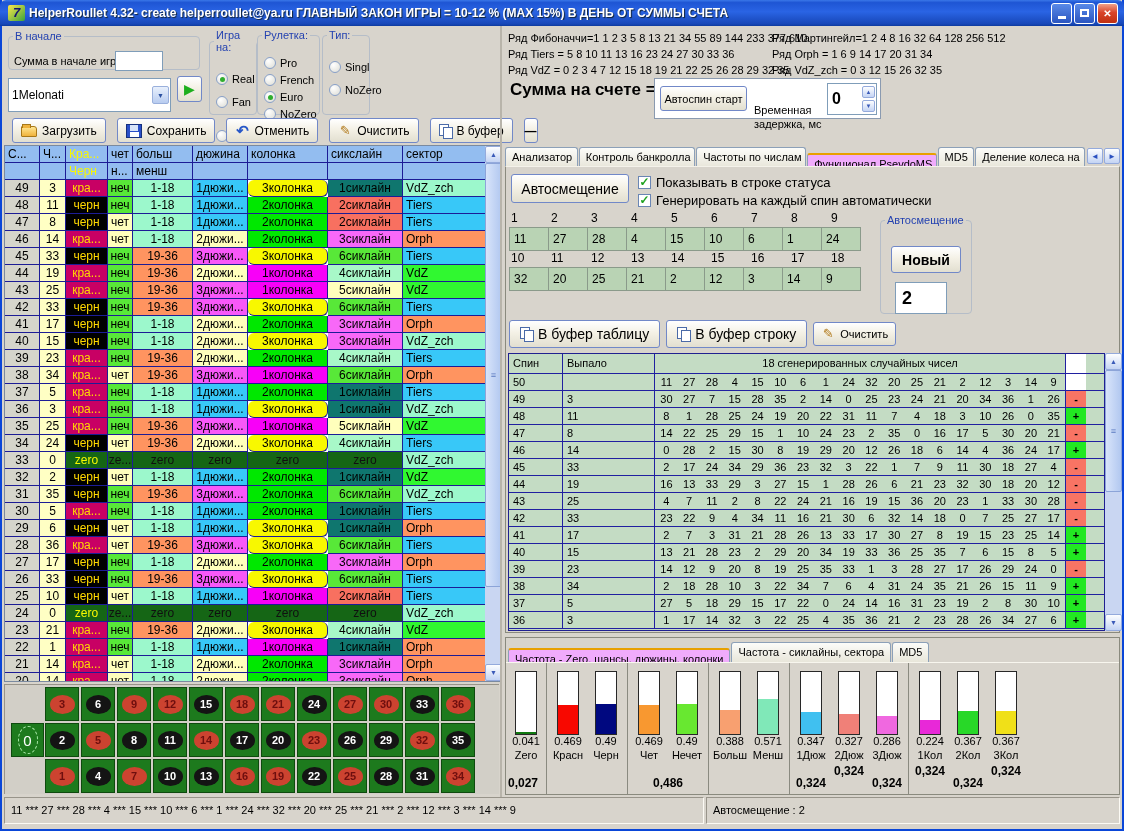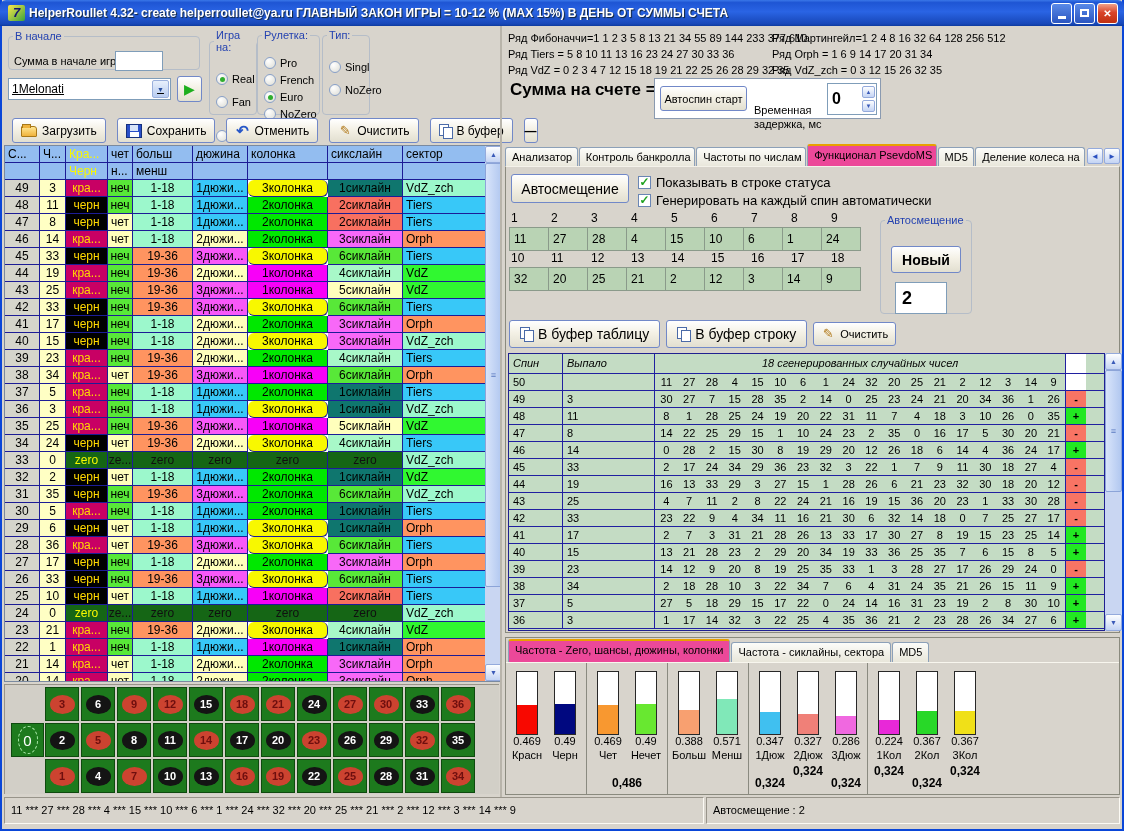--- a/index.html
+++ b/index.html
@@ -28,21 +28,21 @@
   .radio{display:inline-block;width:12px;height:12px;border-radius:50%;border:1px solid #88a0c8;background:radial-gradient(circle at 35% 30%,#fff,#dcdcd4);position:relative;}
   .radio.sel::after{content:"";position:absolute;left:3px;top:3px;width:5px;height:5px;border-radius:50%;background:#2fae2f;}
   .radiorow{display:flex;align-items:center;gap:4px;position:absolute;left:6px;font-size:11px;white-space:nowrap;}
   .rlbl{font-size:11px;color:#000;}
   .cbrow{position:absolute;display:flex;align-items:center;gap:5px;font-size:13px;white-space:nowrap;}
   .cb{width:13px;height:13px;border:1px solid #6a86b4;background:#fff;color:#1ea11e;font-size:12px;font-weight:bold;line-height:11px;text-align:center;}
   
   .start-grp{left:6px;top:30px;width:192px;height:40px;}
   .start-lbl{position:absolute;left:5px;top:13px;font-size:11px;}
   .start-input{position:absolute;left:106px;top:9px;width:48px;height:20px;}
-  .combo{position:absolute;left:6px;top:78px;width:163px;height:22px;border:1px solid #7f9db9;background:#fff;display:flex;align-items:center;text-decoration:underline;}
+  .combo{position:absolute;left:6px;top:78px;width:163px;height:34px;border:1px solid #7f9db9;background:#fff;display:flex;align-items:center;}
   .combo-text{flex:1;font-size:12px;padding-left:3px;}
   .combo-arrow{width:17px;height:18px;margin-right:1px;border:1px solid #9ab0dc;border-radius:2px;
     background:linear-gradient(180deg,#e8f0fc,#b8ccf0);color:#2a50a0;font-size:7px;display:flex;align-items:center;justify-content:center;}
   .playbtn{position:absolute;left:175px;top:76px;width:25px;height:26px;}
   .play-ic{color:#1daf1d;font-size:14px;}
   .rg0{left:207px;top:29px;width:48px;height:86px;}
   .rg1{left:255px;top:29px;width:63px;height:86px;}
   .rg2{left:320px;top:29px;width:48px;height:86px;}
   .rg0 .radiorow:nth-of-type(1),.rg2 .radiorow:nth-of-type(1){top:20px;}
   .rg0 .radiorow:nth-of-type(2),.rg2 .radiorow:nth-of-type(2){top:43px;}
@@ -115,21 +115,21 @@
   .delay-lbl{position:absolute;left:99px;top:24px;width:70px;font-size:11px;line-height:14px;}
   .spinner{position:absolute;left:172px;top:4px;width:50px;height:32px;border:1px solid #7f9db9;background:#fff;display:flex;}
   .spin-val{flex:1;border:none;font-size:16px;font-weight:bold;width:30px;padding-left:4px;}
   .spin-btns{width:15px;display:flex;flex-direction:column;gap:2px;padding:2px 1px;}
   .spin-btns .sb2{flex:1;border:1px solid #94aadc;border-radius:2px;background:linear-gradient(180deg,#fdfeff,#c4d4f4);
     color:#3a5ab8;font-size:6px;display:flex;align-items:center;justify-content:center;}
   
   .tabstrip{position:absolute;left:503px;top:144px;width:615px;height:23px;display:flex;align-items:flex-end;}
   .tab{height:20px;border:1px solid #8ca0b8;border-bottom:none;border-radius:3px 3px 0 0;margin-right:1px;
     background:linear-gradient(180deg,#fcfcf9,#e8e6da);font-size:11px;padding:3px 6px 0 6px;white-space:nowrap;overflow:hidden;}
-  .tab.active{height:23px;background:#ec4899;border-top:2px solid #e8a000;padding-top:3px;font-size:11px;}
+  .tab.active{height:14px;background:#f0abfc;border-top:2px solid #e8a000;padding-top:3px;font-size:11px;}
   .tab.lasttab{width:112px;}
   .tabarrows{display:flex;gap:1px;margin-left:1px;margin-bottom:3px;}
   .tabarrows .ar{width:16px;height:16px;border:1px solid #94aadc;border-radius:2px;background:linear-gradient(180deg,#fdfeff,#c4d4f4);
     color:#2a50c0;font-size:8px;display:flex;align-items:center;justify-content:center;}
   .tabpanel{position:absolute;left:503px;top:166px;width:615px;height:467px;background:#d8d4cc;border:1px solid #8a8a7e;border-top:1px solid #f4f2ea;}
   
   .genbtn{position:absolute;left:5px;top:7px;width:118px;height:29px;font-size:14px;}
   .cb1{left:132px;top:8px;} .cb2{left:132px;top:26px;}
   .ggrid{position:absolute;left:3px;top:44px;}
   .ghead{display:flex;height:16px;}
@@ -138,21 +138,21 @@
   .gcell{width:40px;background:#b9d3b4;border:1px solid #8a9a8a;margin-right:-1px;font-size:12px;padding:4px 0 0 4px;}
   .autoshift{left:374px;top:47px;width:92px;height:100px;background:#d8d4cc;}
   .newbtn{position:absolute;left:10px;top:20px;width:70px;height:27px;font-size:14px;font-weight:bold;}
   .shiftval{position:absolute;left:14px;top:56px;width:52px;height:32px;font-size:18px;font-weight:bold;padding-left:6px;}
   .bufrow{position:absolute;top:153px;left:3px;display:flex;gap:6px;align-items:center;}
   .bufbtn{height:28px;font-size:14px;padding:0 10px;}
   .clrbtn{height:24px;font-size:11px;padding:0 7px;}
   
   .spintbl{position:absolute;left:2px;top:186px;width:597px;height:278px;background:#c4dcc4;border:1px solid #202090;overflow:hidden;}
   .srow{display:flex;height:17px;border-bottom:1px solid #2020a0;}
-  .srow.shead{height:20px;font-style:italic;}
+  .srow.shead{height:20px;}
   .scell{border-right:1px solid #2020a0;font-size:11px;line-height:16px;overflow:hidden;white-space:nowrap;background:#c4dcc4;}
   .sc0{width:54px;padding-left:4px;} .sc1{width:92px;padding-left:4px;}
   .sc2{width:411px;display:flex;} .sc2 i{flex:1;font-style:normal;text-align:center;}
   .sc2.hdr{display:block;text-align:center;}
   .sc3{width:20px;border-right:none;text-align:center;font-weight:bold;}
   .shead .scell{line-height:19px;}
   .sc3.plus{background:#22e822;} .sc3.minus{background:#f87464;} .sc3.blank{background:#fff;}
   
   .freq{position:absolute;left:503px;top:637px;width:615px;height:158px;background:#d8d4cc;border:1px solid #8a8a7e;}
   .freqtabs{position:absolute;left:2px;top:2px;height:22px;display:flex;align-items:flex-end;}
@@ -1284,20 +1284,38 @@
     </div>
   </div>
 
   <div class="freq">
     <div class="freqtabs" id="freqTabs">
         <div class="tab active">Частота - Zero, шансы, дюжины, колонки</div>
         <div class="tab">Частота - сиклайны, сектора</div>
         <div class="tab">MD5</div>
       </div>
     <div class="freqbody" id="freqBars">
+        <div class="fgroup g1">
+          <div class="fbars">
+            <div class="fcol">
+              <div class="bar">
+                <div class="fill" style="height: 4%; background: rgb(17, 122, 17);"></div>
+              </div>
+            </div>
+          </div>
+          <div class="fvals">
+            <span>0.041</span>
+          </div>
+          <div class="fnames">
+            <span>Zero</span>
+          </div>
+          <div class="fsubs">
+            <span class="fsub left">0,027</span>
+          </div>
+        </div>
         <div class="fgroup">
           <div class="fbars">
             <div class="fcol">
               <div class="bar">
                 <div class="fill" style="height: 47%; background: rgb(248, 8, 0);"></div>
               </div>
             </div>
             <div class="fcol">
               <div class="bar">
                 <div class="fill" style="height: 49%; background: rgb(0, 8, 128);"></div>

